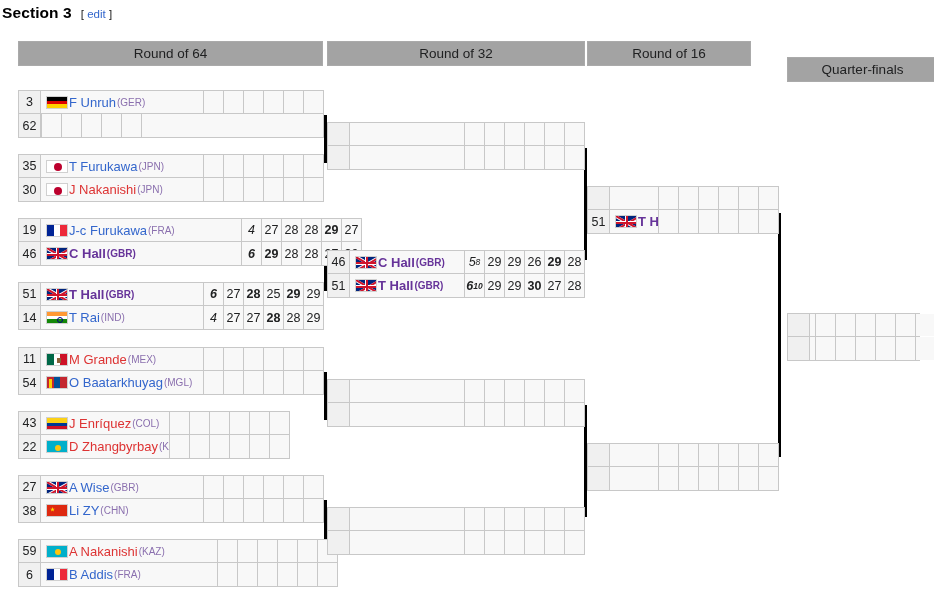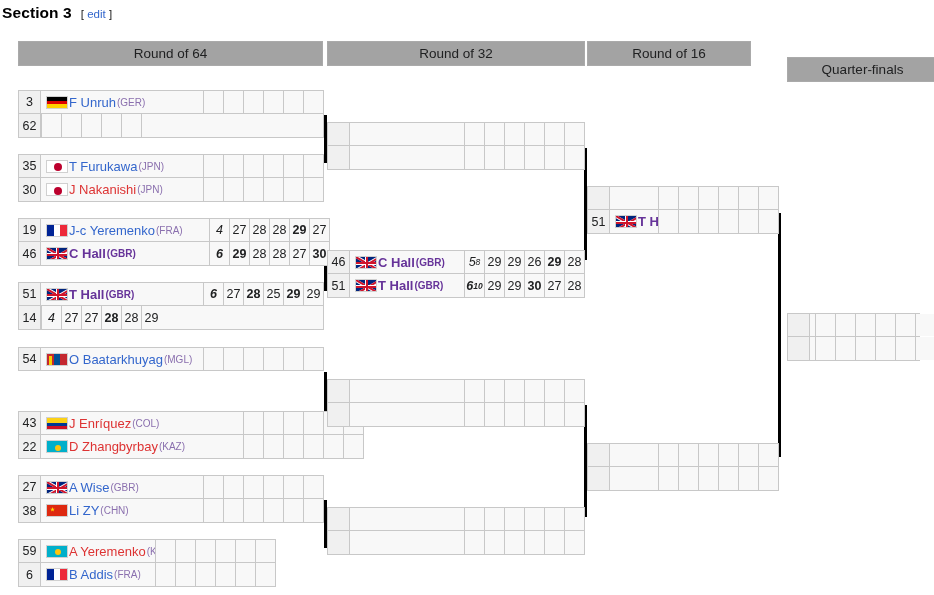--- a/index.html
+++ b/index.html
@@ -197,26 +197,26 @@
       <div class="scores">
         <div class="sc sets"></div>
         <div class="sc"></div>
         <div class="sc"></div>
         <div class="sc"></div>
         <div class="sc"></div>
         <div class="sc"></div>
       </div>
     </div>
   </div>
-<div class="match" style="left:18px; top:218px; width:312px;">
+<div class="match" style="left:18px; top:218px; width:344px;">
     <div class="row">
       <div class="seed">19</div>
       <div class="name">
         <span class="flag f-fra"></span>
-        <span class="pname">J-c Yeremenko</span>
+        <span class="pname">J-c Furukawa</span>
         <span class="ctry">(FRA)</span>
       </div>
       <div class="scores">
         <div class="sc sets">4</div>
         <div class="sc">27</div>
         <div class="sc">28</div>
         <div class="sc">28</div>
         <div class="sc b">29</div>
         <div class="sc">27</div>
       </div>
@@ -268,49 +268,70 @@
         <div class="sc sets b">6</div>
         <div class="sc">27</div>
         <div class="sc b">28</div>
         <div class="sc">25</div>
         <div class="sc b">29</div>
         <div class="sc">29</div>
       </div>
     </div>
     <div class="row">
       <div class="seed">14</div>
+      <div class="name">
+        <span class="flag f-ind"></span>
+        <span class="pname">T Rai</span>
+        <span class="ctry">(IND)</span>
+      </div>
       <div class="scores">
         <div class="sc sets">4</div>
         <div class="sc">27</div>
         <div class="sc">27</div>
         <div class="sc b">28</div>
         <div class="sc">28</div>
         <div class="sc">29</div>
       </div>
     </div>
   </div>
 <div class="match" style="left:18px; top:347px; width:306px;">
     <div class="row">
+      <div class="seed">11</div>
+      <div class="name">
+        <span class="flag f-mex"></span>
+        <span class="pname red">M Grande</span>
+        <span class="ctry">(MEX)</span>
+      </div>
+      <div class="scores">
+        <div class="sc sets"></div>
+        <div class="sc"></div>
+        <div class="sc"></div>
+        <div class="sc"></div>
+        <div class="sc"></div>
+        <div class="sc"></div>
+      </div>
+    </div>
+    <div class="row">
       <div class="seed">54</div>
       <div class="name">
         <span class="flag f-mgl"></span>
         <span class="pname">O Baatarkhuyag</span>
         <span class="ctry">(MGL)</span>
       </div>
       <div class="scores">
         <div class="sc sets"></div>
         <div class="sc"></div>
         <div class="sc"></div>
         <div class="sc"></div>
         <div class="sc"></div>
         <div class="sc"></div>
       </div>
     </div>
   </div>
-<div class="match" style="left:18px; top:411px; width:346px;">
+<div class="match" style="left:18px; top:411px; width:272px;">
     <div class="row">
       <div class="seed">43</div>
       <div class="name">
         <span class="flag f-col"></span>
         <span class="pname red">J Enríquez</span>
         <span class="ctry">(COL)</span>
       </div>
       <div class="scores">
         <div class="sc sets"></div>
         <div class="sc"></div>
@@ -373,26 +394,26 @@
       <div class="scores">
         <div class="sc sets"></div>
         <div class="sc"></div>
         <div class="sc"></div>
         <div class="sc"></div>
         <div class="sc"></div>
         <div class="sc"></div>
       </div>
     </div>
   </div>
-<div class="match" style="left:18px; top:539px; width:258px;">
+<div class="match" style="left:18px; top:539px; width:320px;">
     <div class="row">
       <div class="seed">59</div>
       <div class="name">
         <span class="flag f-kaz"></span>
-        <span class="pname red">A Yeremenko</span>
+        <span class="pname red">A Nakanishi</span>
         <span class="ctry">(KAZ)</span>
       </div>
       <div class="scores">
         <div class="sc sets"></div>
         <div class="sc"></div>
         <div class="sc"></div>
         <div class="sc"></div>
         <div class="sc"></div>
         <div class="sc"></div>
       </div>

